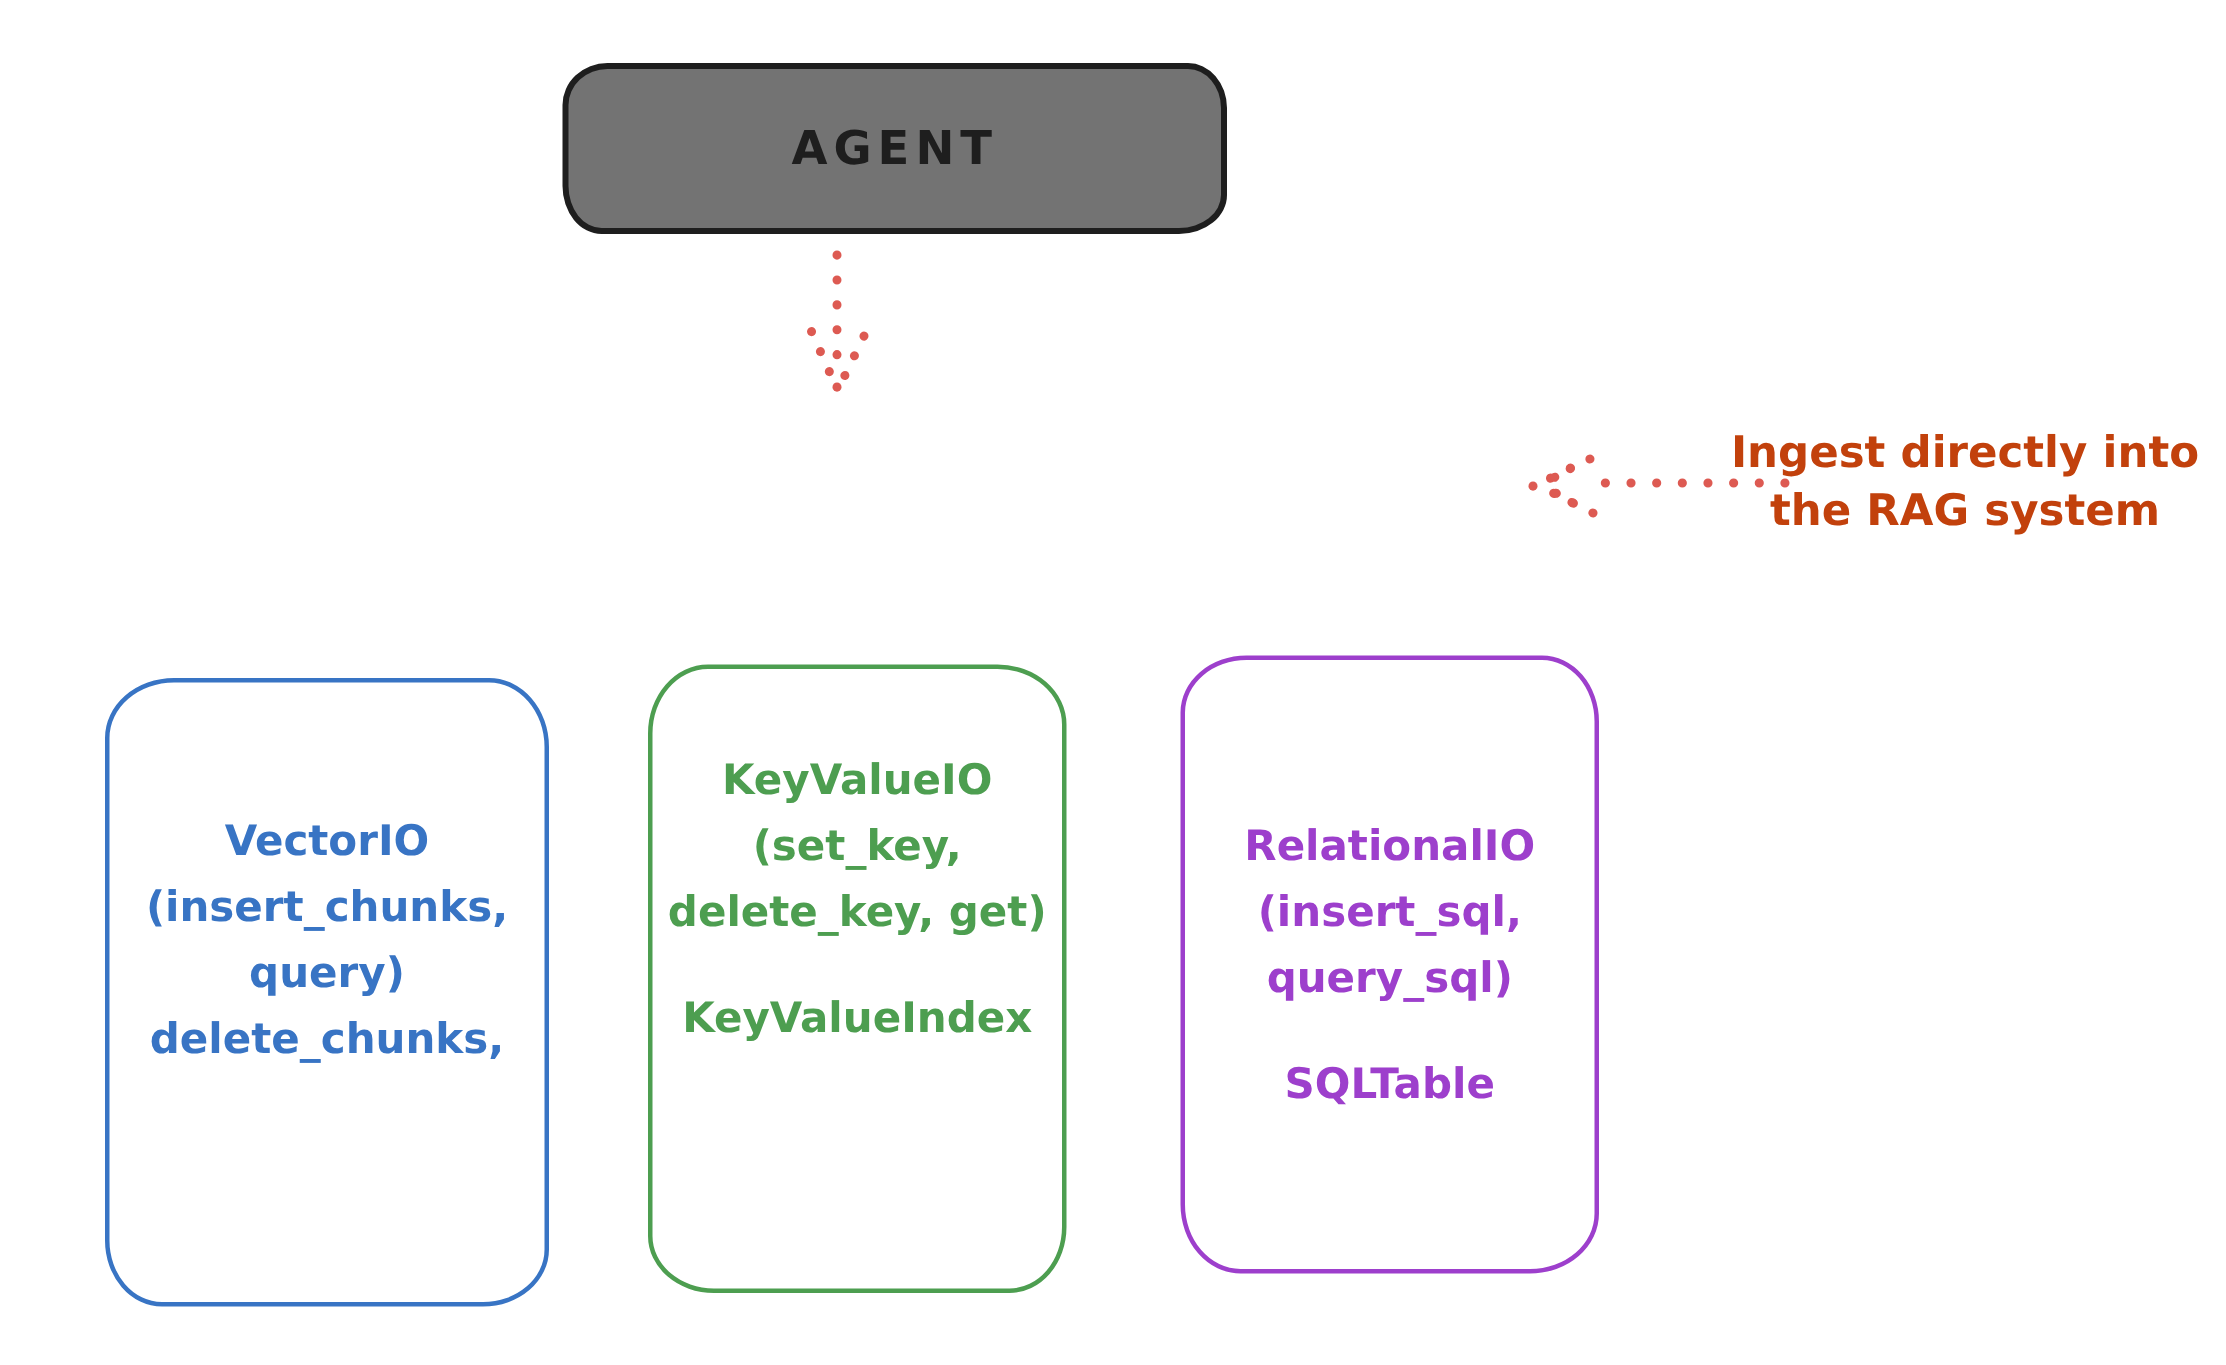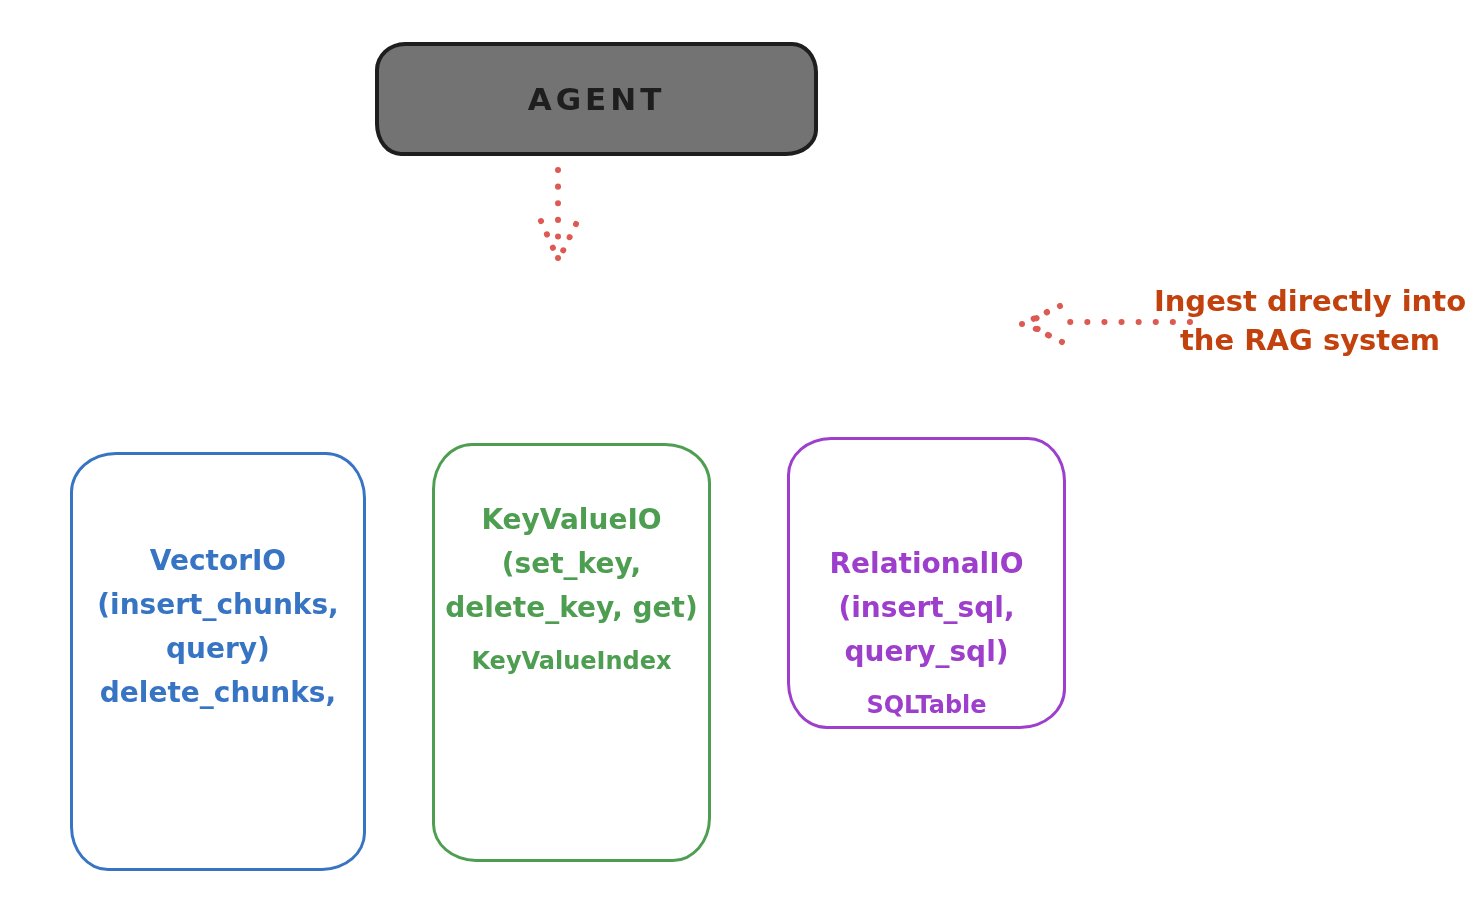--- a/index.html
+++ b/index.html
@@ -46,31 +46,31 @@
     border-radius: 46px 40px 44px 38px / 40px 46px 38px 44px;
     padding-top: 84px;
   }
   .store-green {
     left: 432px; top: 443px; width: 279px; height: 419px;
     border-color: #4d9e50; color: #4d9e50;
     border-radius: 40px 46px 38px 44px / 46px 40px 44px 38px;
     padding-top: 52px;
   }
   .store-purple {
-    left: 787px; top: 437px; width: 279px; height: 292px;
+    left: 787px; top: 437px; width: 279px; height: 412px;
     border-color: #9d3fcc; color: #9d3fcc;
     border-radius: 44px 38px 46px 40px / 38px 44px 40px 46px;
     padding-top: 102px;
   }
   .store-line {
     font-size: 28px; font-weight: 700; line-height: 44px; white-space: nowrap;
   }
   .store-index {
-    font-size: 24px; font-weight: 600; line-height: 44px; white-space: nowrap;
-    margin-top: 9px;
+    font-size: 28px; font-weight: 600; line-height: 44px; white-space: nowrap;
+    margin-top: 27px;
   }
 
   
   .annotation {
     position: absolute; left: 1136px; top: 282px; width: 348px;
     text-align: center; color: #c2410c;
   }
   .annotation-line {
     font-size: 29px; font-weight: 600; line-height: 39px; white-space: nowrap;
   }

